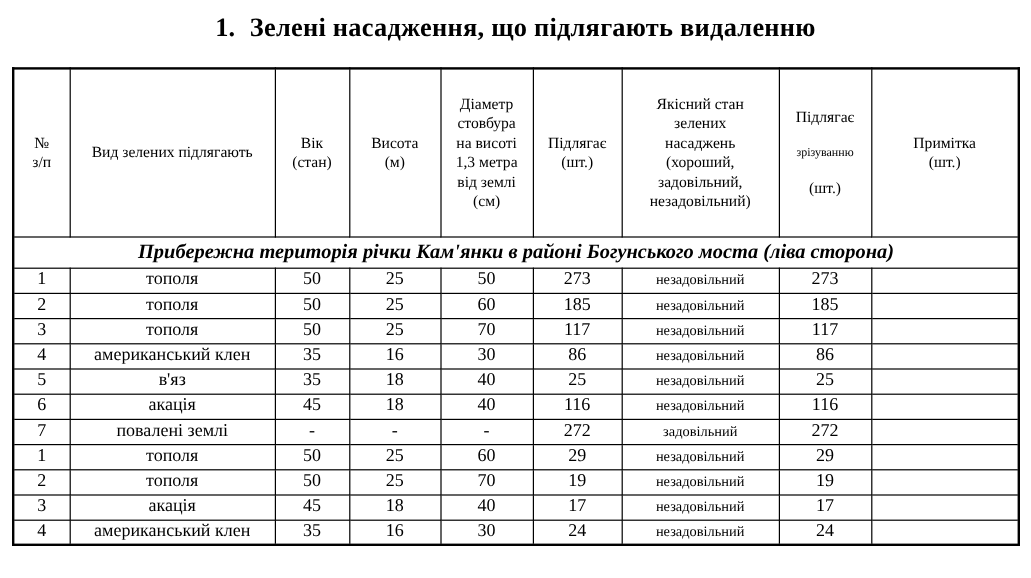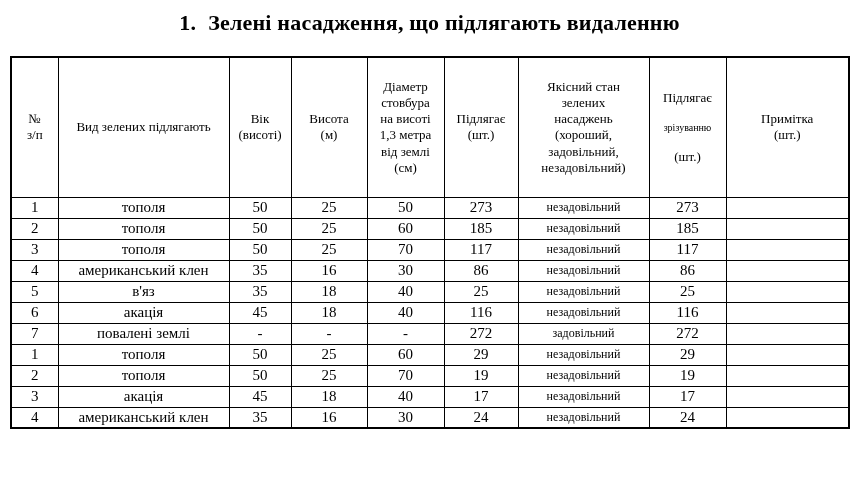--- a/index.html
+++ b/index.html
@@ -78,21 +78,21 @@
     <col style="width:131px">
       <col style="width:77px">
       <col style="width:123px">
   </colgroup>
   <thead>
     <tr>
       <th>№
 з/п</th>
       <th>Вид зелених підлягають</th>
       <th>Вік
-(висоті)</th>
+(стан)</th>
       <th>Висота
 (м)</th>
       <th>Діаметр
 стовбура
 на висоті
 1,3 метра
 від землі
 (см)</th>
       <th>Підлягає
 (шт.)</th>
@@ -105,20 +105,23 @@
       <th>
         <span class="hdr-line">Підлягає</span>
         <span class="hdr-sub">зрізуванню</span>
         <span class="hdr-line">(шт.)</span>
       </th>
       <th>Примітка
 (шт.)</th>
     </tr>
   </thead>
   <tbody>
+      <tr class="section-row">
+        <td colspan="9">Прибережна територія річки Кам'янки в районі Богунського моста (ліва сторона)</td>
+      </tr>
       <tr class="data-row">
         <td class="col0">1</td>
         <td class="col1">тополя</td>
         <td class="col2">50</td>
         <td class="col3">25</td>
         <td class="col4">50</td>
         <td class="col5">273</td>
         <td class="col6">незадовільний</td>
         <td class="col7">273</td>
         <td class="col8"></td>

